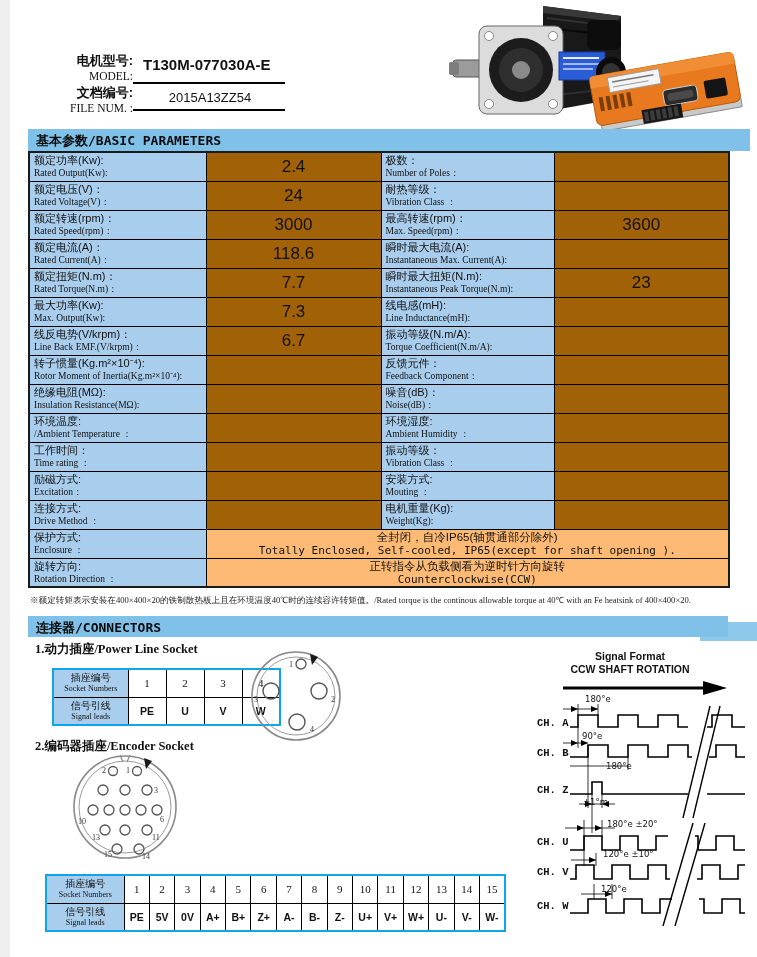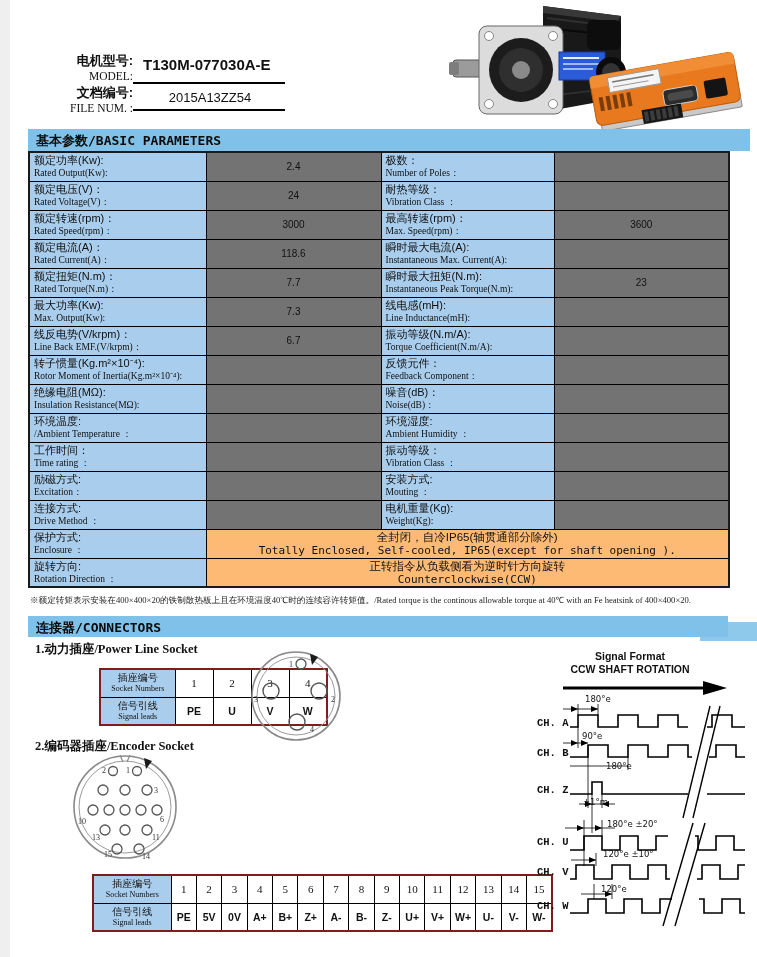--- a/index.html
+++ b/index.html
@@ -21,32 +21,32 @@
   .bar-patch{position:absolute;background:#8ec9ec;}
 
   
   table{border-collapse:collapse;table-layout:fixed;border-radius:8px;}
   .main-table{position:absolute;left:28px;top:151px;width:700px;border:2px solid #1b1b1b;}
   .main-table td{border:1px solid #000;padding:0;vertical-align:middle;overflow:hidden;}
   .main-table tr{height:29px;}
   td.lbl{background:#a9cdec;padding:1px 2px 1px 4px;}
   td.lbl .cn{font-size:11px;line-height:13px;white-space:nowrap;}
   td.lbl .en{font-size:9.5px;line-height:12px;font-family:"Liberation Serif",serif;white-space:nowrap;}
-  td.val{text-align:center;font-size:10px;background:#737373;}
+  td.val{text-align:center;font-size:17px;background:#a16207;}
   td.fullval{text-align:center;background:#fdba74;}
   td.fullval .fcn{font-size:11.5px;line-height:14px;}
   td.fullval .fen{font-size:11px;line-height:13px;font-family:"DejaVu Sans Mono",monospace;}
 
   .footnote{position:absolute;left:30px;top:594px;width:722px;font-size:8.6px;
             font-family:"Liberation Serif",serif;color:#1c1c1c;white-space:nowrap;}
 
   .sub-title{position:absolute;font-size:12.5px;font-weight:600;font-family:"Liberation Serif",serif;}
 
   
-  .conn-table{position:absolute;border:2px solid #7f1d1d;margin-left:47px;}
+  .conn-table{position:absolute;border:2px solid #0ea5e9;}
   .conn-table td{border:1px solid #000;padding:0;text-align:center;vertical-align:middle;}
   .conn-table tr{height:28px;}
   .conn-table td.lbl{text-align:center;padding:0;}
   .conn-table td.lbl .cn{font-size:10px;line-height:12px;}
   .conn-table td.lbl .en{font-size:8px;line-height:10px;font-family:"Liberation Serif",serif;}
   .conn-table td.num{font-size:11px;font-family:"Liberation Serif",serif;background:#fff;}
   .conn-table td.lead{font-size:10.5px;font-weight:bold;background:#fff;}
 
   
   .sig-title{position:absolute;left:540px;top:650px;width:180px;text-align:center;

